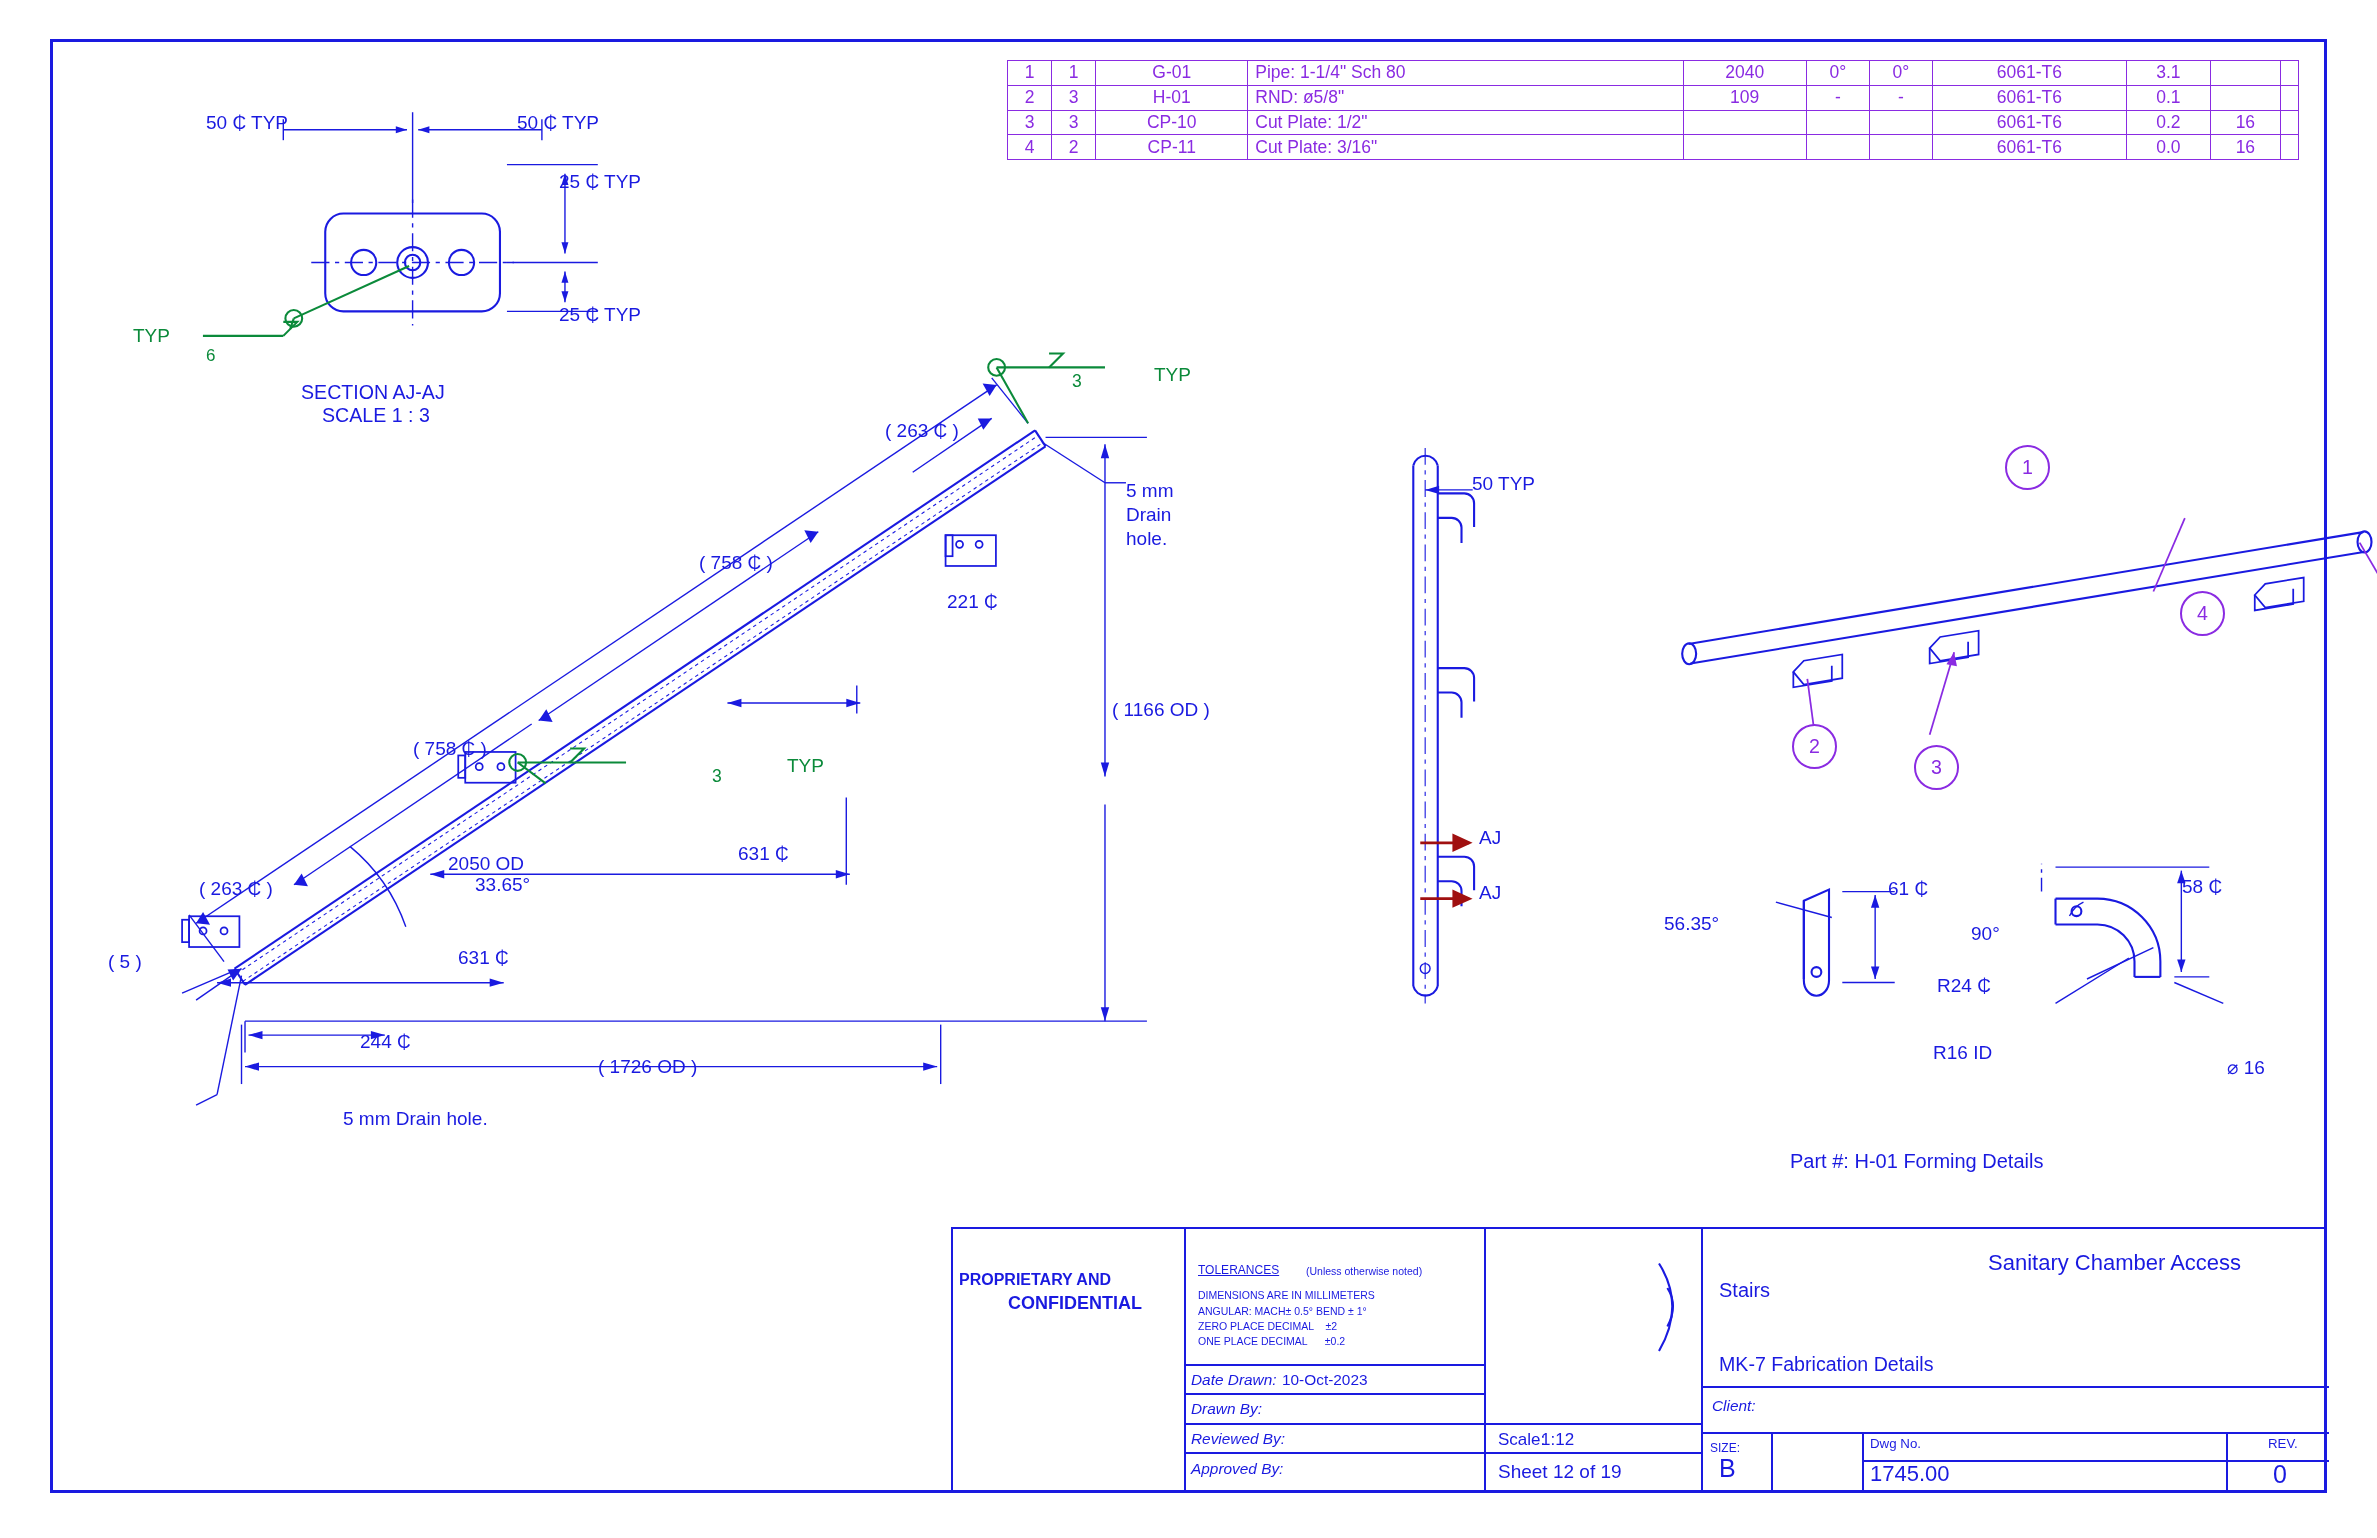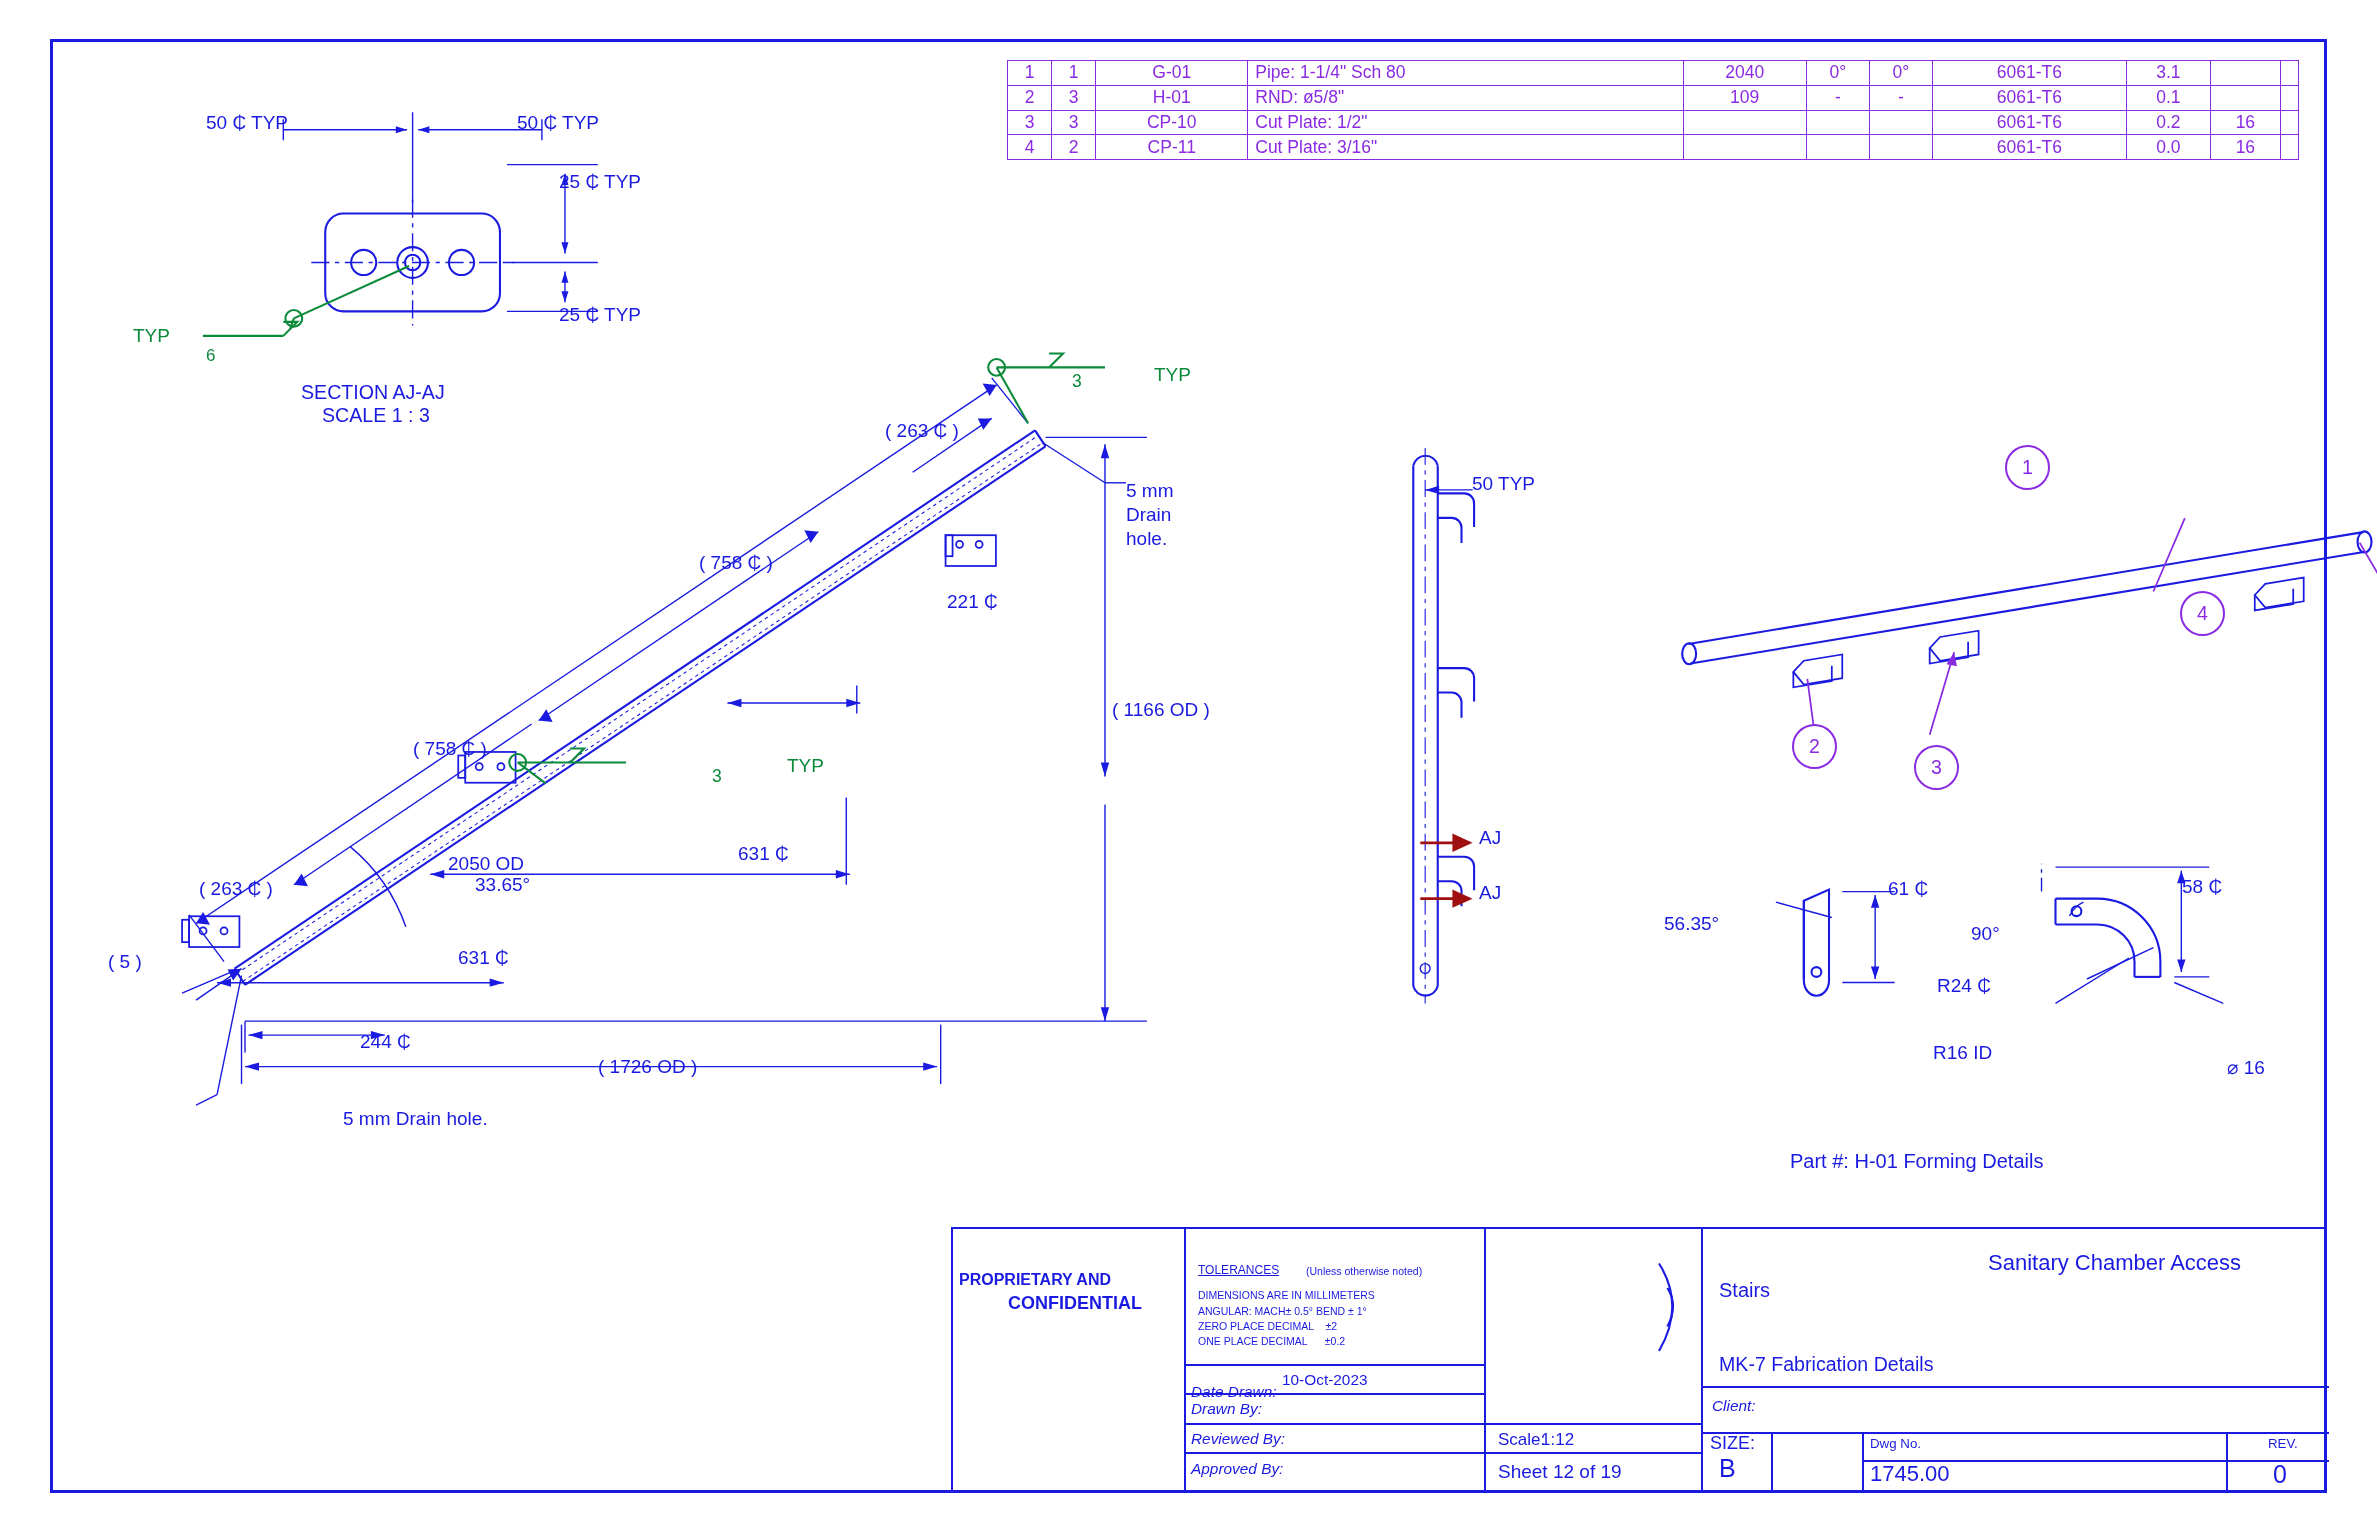--- a/index.html
+++ b/index.html
@@ -383,35 +383,35 @@
     <div class="tb-t bold" style="left:6px;top:42px;font-size:16px;">PROPRIETARY AND</div>
     <div class="tb-t bold" style="left:55px;top:64px;font-size:18px;">CONFIDENTIAL</div>
 
     <div class="tb-t" style="left:245px;top:34px;font-size:12px;text-decoration:underline;">TOLERANCES</div>
     <div class="tb-t" style="left:353px;top:36px;font-size:10.5px;">(Unless otherwise noted)</div>
     <div class="tb-t" style="left:245px;top:60px;font-size:10.5px;">DIMENSIONS ARE IN MILLIMETERS</div>
     <div class="tb-t" style="left:245px;top:76px;font-size:10.5px;">ANGULAR: MACH± 0.5° BEND ± 1°</div>
     <div class="tb-t" style="left:245px;top:91px;font-size:10.5px;">ZERO PLACE DECIMAL    ±2</div>
     <div class="tb-t" style="left:245px;top:106px;font-size:10.5px;">ONE PLACE DECIMAL      ±0.2</div>
 
-    <div class="tb-t tb-it" style="left:238px;top:154px;">Date Drawn:</div>
+    <div class="tb-t tb-it" style="left:238px;top:142px;">Date Drawn:</div>
     <div class="tb-t" style="left:329px;top:142px;">10-Oct-2023</div>
     <div class="tb-t tb-it" style="left:238px;top:171px;">Drawn By:</div>
     <div class="tb-t tb-it" style="left:238px;top:201px;">Reviewed By:</div>
     <div class="tb-t tb-it" style="left:238px;top:231px;">Approved By:</div>
 
     <div class="tb-t" style="left:545px;top:201px;font-size:17px;">Scale:</div>
     <div class="tb-t" style="left:588px;top:201px;font-size:17px;">1:12</div>
     <div class="tb-t" style="left:545px;top:232px;font-size:19px;">Sheet 12 of 19</div>
 
     <div class="tb-t" style="left:1035px;top:21px;font-size:22px;">Sanitary Chamber Access</div>
     <div class="tb-t" style="left:766px;top:50px;font-size:20px;">Stairs</div>
     <div class="tb-t" style="left:766px;top:124px;font-size:19.6px;">MK-7 Fabrication Details</div>
     <div class="tb-t tb-it" style="left:759px;top:168px;font-size:15.4px;">Client:</div>
-    <div class="tb-t" style="left:757px;top:204px;font-size:18px;">SIZE:</div>
+    <div class="tb-t" style="left:757px;top:212px;font-size:12px;">SIZE:</div>
     <div class="tb-t" style="left:766px;top:225px;font-size:25px;">B</div>
     <div class="tb-t" style="left:917px;top:207px;font-size:13.3px;">Dwg No.</div>
     <div class="tb-t" style="left:917px;top:232px;font-size:22px;">1745.00</div>
     <div class="tb-t" style="left:1315px;top:207px;font-size:13.3px;">REV.</div>
     <div class="tb-t" style="left:1320px;top:231px;font-size:25px;">0</div>
 
     <svg width="56" height="98" style="left:699px;top:31px;" viewBox="0 0 80 140">
       <path d="M 10 5 q 38 60 0 125" fill="none" stroke="#1a1ae0" stroke-width="3"></path>
       <path d="M 22 40 q 16 25 0 55" fill="none" stroke="#1a1ae0" stroke-width="3"></path>
     </svg>

